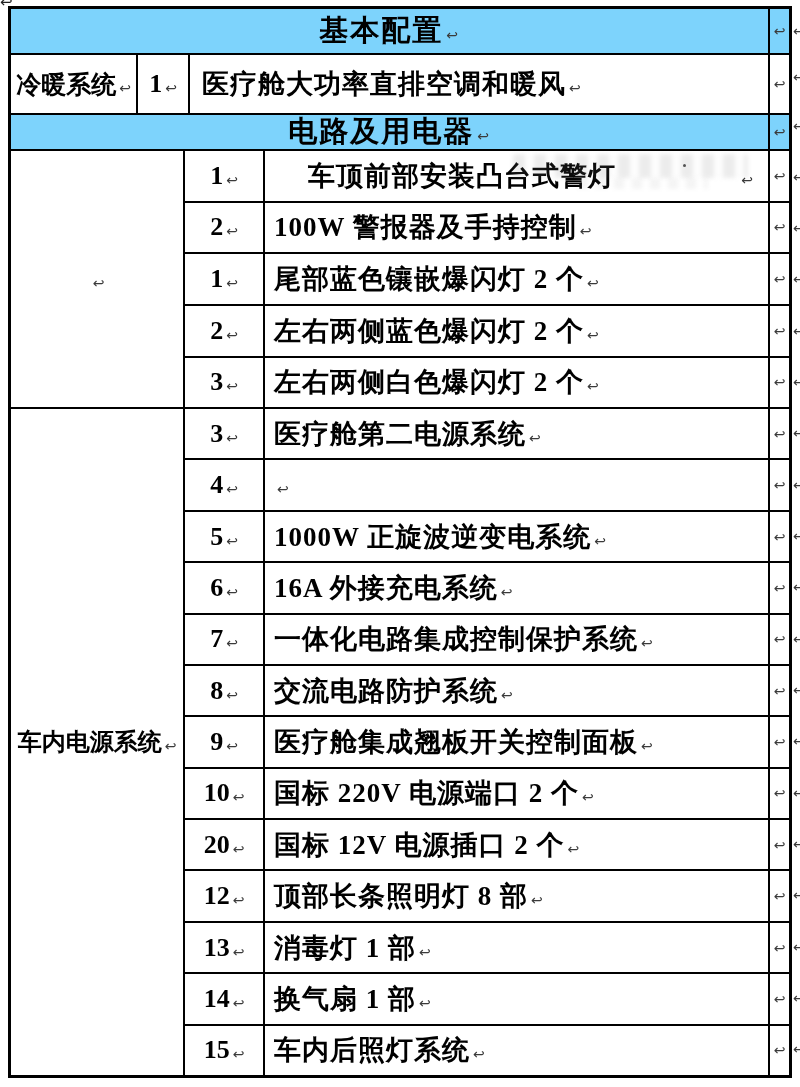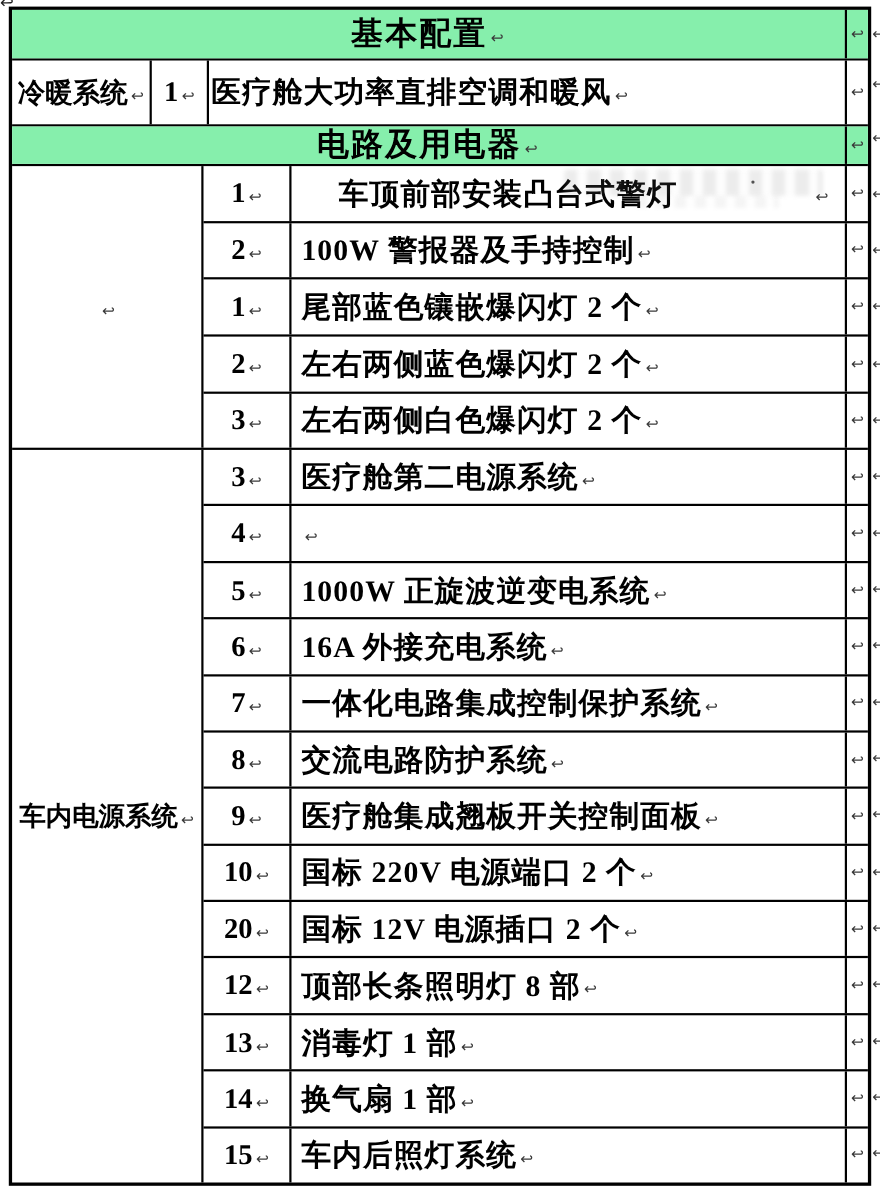--- a/index.html
+++ b/index.html
@@ -11,28 +11,28 @@
   }
   .frame{
     position:absolute;left:8px;top:6px;width:784px;height:1072px;
     border:3px solid #000;box-sizing:border-box;
     display:flex;flex-direction:column;background:#fff;
   }
   .trow{display:flex;border-bottom:2px solid #000;box-sizing:border-box;flex:0 0 auto;}
   .trow.h1{height:46px;}
   .trow.hvac{height:60px;}
   .trow.h2{height:36px;}
-  .gray{background:#86efac;}
+  .gray{background:#7dd3fc;}
   .cell{display:flex;align-items:center;box-sizing:border-box;min-width:0;}
   .cell.main{flex:1;justify-content:center;font-size:29px;letter-spacing:2px;}
   .markcell{width:21px;border-left:2px solid #000;display:flex;align-items:center;
     justify-content:center;flex:0 0 auto;box-sizing:border-box;}
   .c1{width:127px;border-right:2px solid #000;justify-content:center;font-size:25px;}
   .c2{width:52px;border-right:2px solid #000;justify-content:center;font-size:26px;}
-  .cdesc{flex:1;padding-left:2px;font-size:27px;letter-spacing:1px;}
+  .cdesc{flex:1;padding-left:12px;font-size:27px;letter-spacing:1px;}
   .sections{flex:1 1 auto;display:flex;flex-direction:column;min-height:0;}
   .section{display:flex;border-bottom:2px solid #000;box-sizing:border-box;min-height:0;}
   .section:last-child{border-bottom:none;}
   .sec1{flex:5 1 0;}
   .sec2{flex:13 1 0;}
   .slabel{width:174px;border-right:2px solid #000;display:flex;align-items:center;
     justify-content:center;font-size:24px;flex:0 0 auto;box-sizing:border-box;}
   .srows{flex:1;display:flex;flex-direction:column;min-width:0;}
   .srow{flex:1;display:flex;border-bottom:2px solid #000;box-sizing:border-box;min-height:0;}
   .srow:last-child{border-bottom:none;}

